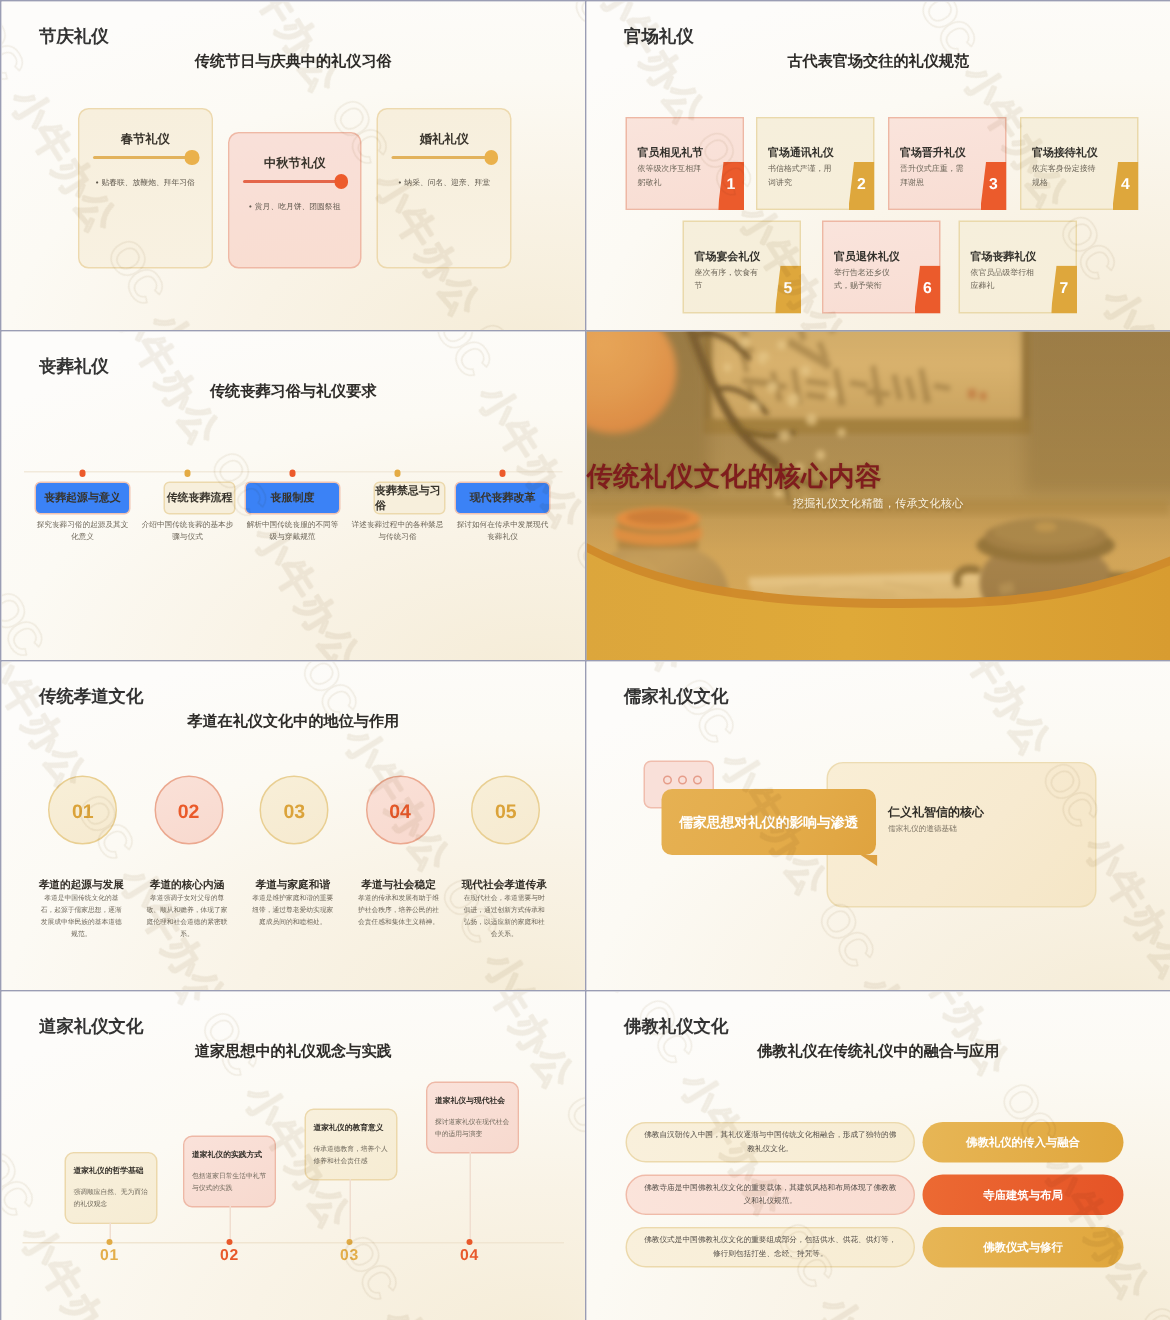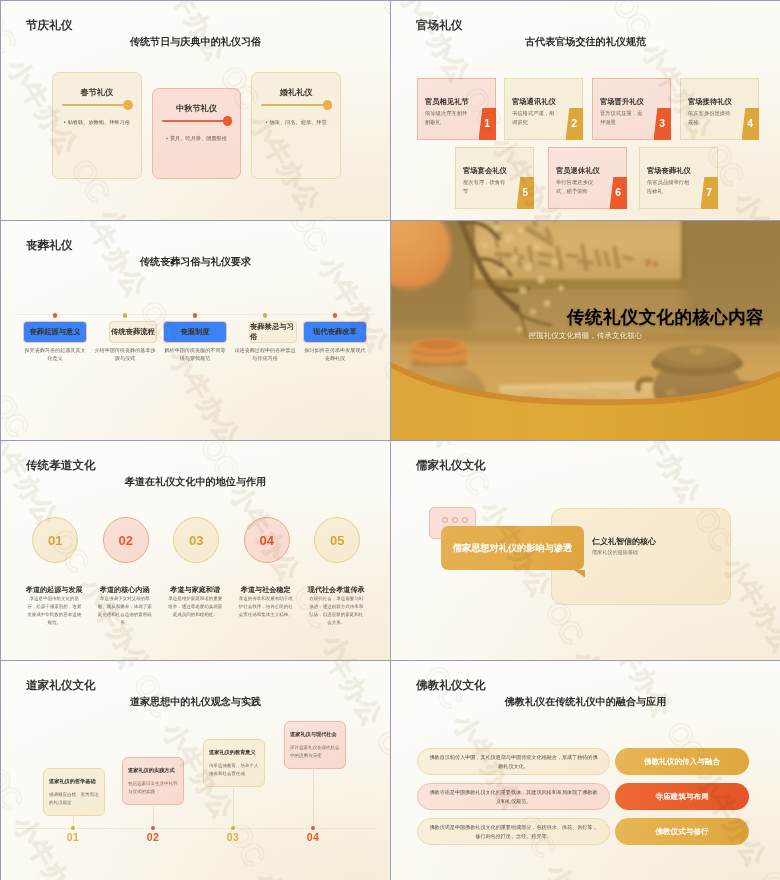--- a/index.html
+++ b/index.html
@@ -63,22 +63,22 @@
   .s3pill{position:absolute;left:0;right:0;top:14px;height:20px;border-radius:4px;
           display:flex;align-items:center;justify-content:center;
           font-size:7.3px;font-weight:700;color:#37332b;}
   .s3pill.pink{background:#3b82f6;border:1px solid #f0c2b1;}
   .s3pill.cream{background:#f7efdc;border:1px solid #ecd9ad;margin-left:16px;}
   .s3desc{position:absolute;left:-1px;right:-1px;top:40px;text-align:center;font-size:5.1px;color:#6d6659;line-height:1.55;}
 
   
   .s4{position:absolute;inset:0;overflow:hidden;background:#6d6041;}
   .s4 .ph{position:absolute;inset:0;}
-  .s4title{position:absolute;left:0;right:16px;top:84px;text-align:right;
-           font-size:17.5px;font-weight:700;color:#000000;letter-spacing:.4px;z-index:8;
+  .s4title{position:absolute;left:0;right:0;top:84px;text-align:left;
+           font-size:17.5px;font-weight:700;color:#7f1d1d;letter-spacing:.4px;z-index:8;
            text-shadow:0 1px 3px rgba(90,60,10,.35);}
   .s4sub{position:absolute;left:0;right:0;top:110px;text-align:center;
          font-size:7.4px;color:#fbf4e4;letter-spacing:.2px;z-index:8;
          text-shadow:0 1px 2px rgba(90,60,10,.3);}
 
   
   .s5wrap{position:absolute;left:0;top:0;right:0;bottom:0;z-index:4;}
   .s5col{position:absolute;top:76px;width:68px;}
   .s5circ{position:absolute;left:50%;margin-left:-22px;top:0;width:44px;height:44px;border-radius:50%;
           display:flex;align-items:center;justify-content:center;font-size:13px;font-weight:700;}

